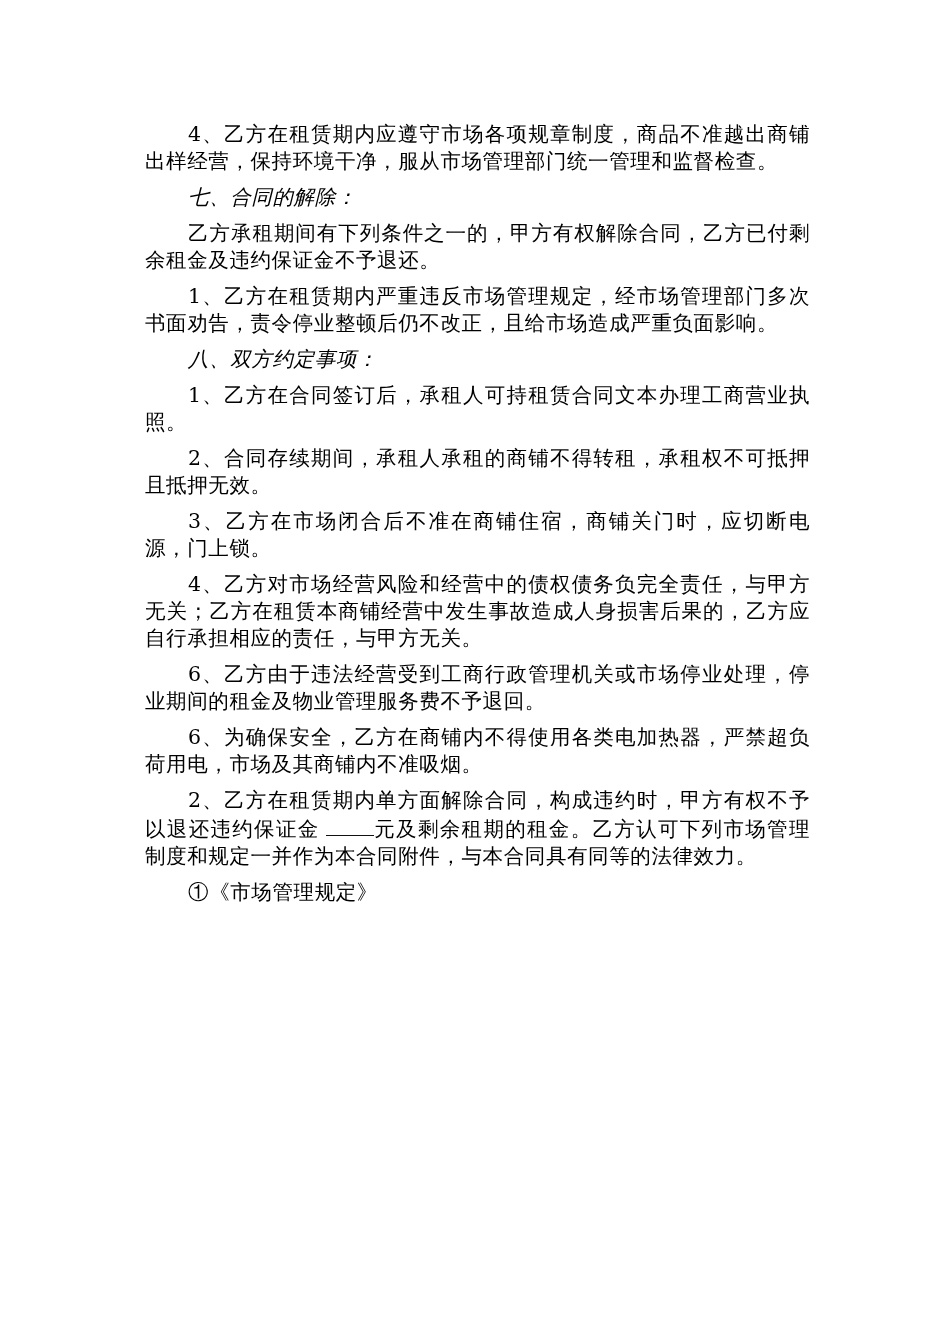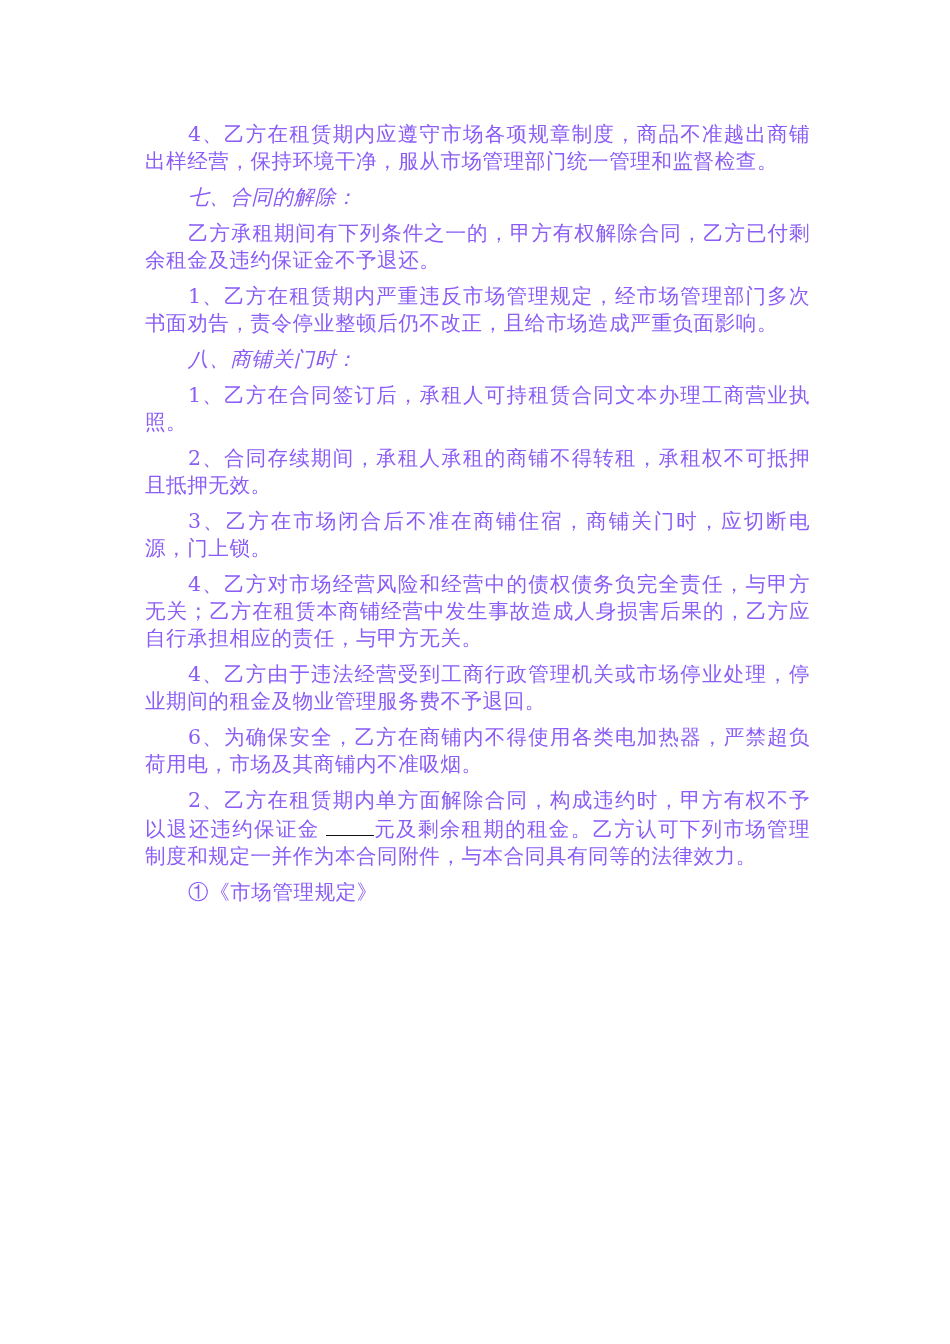--- a/index.html
+++ b/index.html
@@ -5,41 +5,41 @@
   html, body { margin: 0; padding: 0; background: #ffffff; }
   body { width: 950px; height: 1344px; position: relative; overflow: hidden; }
   .page {
     position: absolute;
     left: 145px;
     top: 121px;
     width: 665px;
     font-family: "DejaVu Serif", "Liberation Serif", serif;
     font-size: 20.5px;
     line-height: 27px;
-    color: #8b5cf6;
+    color: #000000;
   }
   .para {
     margin: 0 0 9px 0;
     text-indent: 2.1em;
     text-align: justify;
     letter-spacing: 0.6px;
   }
   .heading { margin: 0 0 9px 0; text-indent: 2.1em; letter-spacing: 0.6px; font-style: italic; }
   .blank { display: inline-block; width: 48px; border-bottom: 1px solid #111; height: 1em; vertical-align: baseline; margin-left: 6px; }
 </style>
 </head>
 <body>
 
 <div class="page">
   <p class="para">4、乙方在租赁期内应遵守市场各项规章制度，商品不准越出商铺出样经营，保持环境干净，服从市场管理部门统一管理和监督检查。</p>
   <p class="heading">七、合同的解除：</p>
   <p class="para">乙方承租期间有下列条件之一的，甲方有权解除合同，乙方已付剩余租金及违约保证金不予退还。</p>
   <p class="para">1、乙方在租赁期内严重违反市场管理规定，经市场管理部门多次书面劝告，责令停业整顿后仍不改正，且给市场造成严重负面影响。</p>
-  <p class="heading">八、商铺关门时：</p>
+  <p class="heading">八、双方约定事项：</p>
   <p class="para">1、乙方在合同签订后，承租人可持租赁合同文本办理工商营业执照。</p>
   <p class="para">2、合同存续期间，承租人承租的商铺不得转租，承租权不可抵押且抵押无效。</p>
   <p class="para">3、乙方在市场闭合后不准在商铺住宿，商铺关门时，应切断电源，门上锁。</p>
   <p class="para">4、乙方对市场经营风险和经营中的债权债务负完全责任，与甲方无关；乙方在租赁本商铺经营中发生事故造成人身损害后果的，乙方应自行承担相应的责任，与甲方无关。</p>
-  <p class="para">4、乙方由于违法经营受到工商行政管理机关或市场停业处理，停业期间的租金及物业管理服务费不予退回。</p>
+  <p class="para">6、乙方由于违法经营受到工商行政管理机关或市场停业处理，停业期间的租金及物业管理服务费不予退回。</p>
   <p class="para">6、为确保安全，乙方在商铺内不得使用各类电加热器，严禁超负荷用电，市场及其商铺内不准吸烟。</p>
   <p class="para"><span>2、乙方在租赁期内单方面解除合同，构成违约时，甲方有权不予以退还违约保证金</span><span class="blank"></span><span>元及剩余租期的租金。乙方认可下列市场管理制度和规定一并作为本合同附件，与本合同具有同等的法律效力。</span></p>
   <p class="para">①《市场管理规定》</p>
 </div>
 
 </body></html>

